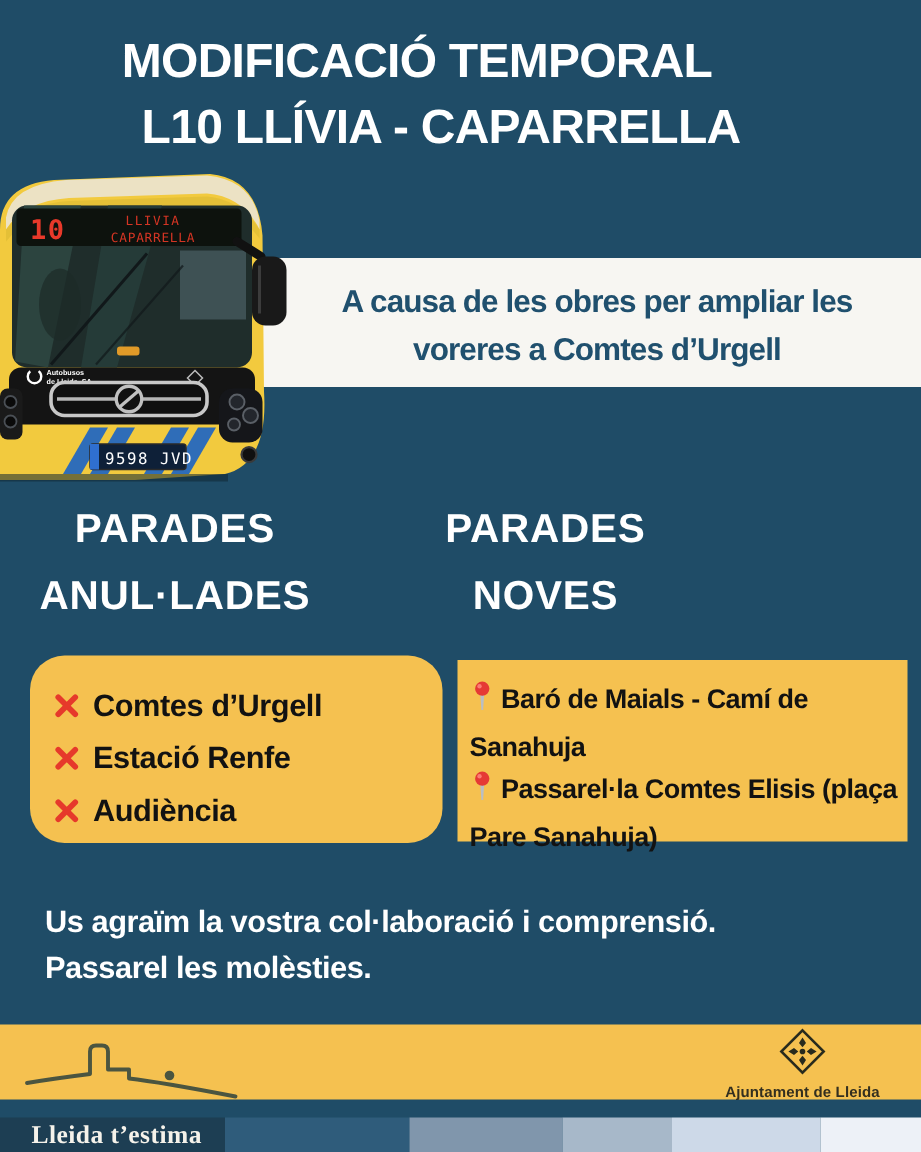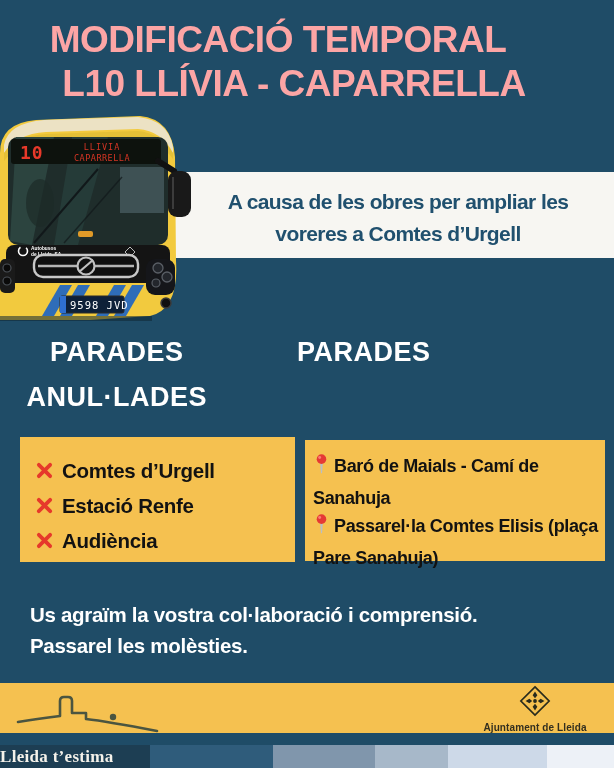--- a/index.html
+++ b/index.html
@@ -2,57 +2,57 @@
 <html><head>
 <meta charset="utf-8">
 <style>
   html,body{margin:0;padding:0;background:#ffffff;}
   .poster{
     position:relative;width:614px;height:768px;overflow:hidden;
     background:#1f4c67;font-family:"Liberation Sans",sans-serif;
   }
   
   .title{position:absolute;top:18px;left:0;width:588px;text-align:center;
-    color:#fca5a5;font-weight:bold;font-size:37px;line-height:44px;letter-spacing:-0.5px;}
+    color:#ffffff;font-weight:bold;font-size:32px;line-height:44px;letter-spacing:-0.5px;}
   .title .line1{transform:translateX(-16px);}
   
   .white-band{position:absolute;top:172px;left:0;width:614px;height:86px;background:#f7f6f2;}
   .notice{position:absolute;top:186px;left:188px;width:420px;text-align:center;
     color:#20506e;font-weight:bold;font-size:21px;line-height:32px;letter-spacing:-0.6px;}
   
   .bus-wrap{position:absolute;top:111px;left:0;width:196px;height:211px;}
   
   .col-headings{position:absolute;top:330px;left:0;width:494px;display:flex;}
   .col-headings .col{text-align:center;color:#ffffff;font-weight:bold;
     font-size:27px;line-height:45px;letter-spacing:0.5px;}
   .col-headings .col.left{width:290px;}
   .col-headings .col.right{width:324px;}
   
   .box{position:absolute;background:#f5c150;box-sizing:border-box;}
-  .box.cancelled{left:20px;top:437px;width:275px;height:125px;padding:20px 10px 0 16px;}
+  .box.cancelled{left:20px;top:437px;width:275px;height:125px;padding:20px 10px 0 16px;border-radius:23px;}
   .box.newstops{left:305px;top:440px;width:300px;height:121px;padding:12px 4px 16px 8px;}
   .stop-item{display:flex;align-items:center;gap:9px;margin-bottom:8px;
     color:#121212;font-weight:bold;font-size:20.5px;line-height:27px;letter-spacing:-0.3px;}
   .pin-item{color:#121212;font-weight:bold;font-size:18px;line-height:28px;letter-spacing:-0.35px;}
   .pin-item .pin{display:inline-block;vertical-align:-4px;margin:0 6px 0 2px;}
   .pin-line{white-space:nowrap;}
   .x-icon svg{display:block;}
   
   .closing{position:absolute;top:599px;left:30px;color:#ffffff;font-weight:bold;
     font-size:20.5px;line-height:31px;letter-spacing:-0.3px;}
   
   .footer-band{position:absolute;top:683px;left:0;width:614px;height:50px;background:#f5c150;}
   .skyline{position:absolute;left:16px;top:10px;}
   .city-logo{position:absolute;right:14px;top:1px;width:130px;text-align:center;}
   .city-logo .label{font-size:10px;font-weight:bold;color:#332f1f;letter-spacing:0.1px;margin-top:0px;}
   
   .bottom-strip{position:absolute;top:745px;left:0;width:614px;height:23px;display:flex;}
   .seg{height:23px;}
   .seg.s1{width:150px;background:#1d3e53;color:#f5f2ea;font-family:"Liberation Serif",serif;
-    font-weight:bold;font-size:17px;line-height:23px;box-sizing:border-box;
+    font-weight:bold;font-size:17px;line-height:23px;padding-left:21px;box-sizing:border-box;
     letter-spacing:0.3px;}
   .seg.s2{width:123px;background:#2f5c7b;}
   .seg.s3{width:102px;background:#8096ac;}
   .seg.s4{width:73px;background:#a7b8c9;}
   .seg.s5{width:99px;background:#cdd9e8;}
   .seg.s6{width:67px;background:#edf1f7;}
 </style>
 </head>
 <body>
 
@@ -130,20 +130,21 @@
     </svg>
   </div>
 
   <div class="col-headings">
     <div class="col left">
       <div>PARADES</div>
       <div>ANUL·LADES</div>
     </div>
     <div class="col right">
       <div>PARADES</div>
+      <div>NOVES</div>
     </div>
   </div>
 
   <div class="box cancelled">
     <div class="stop-item">
       <span class="x-icon">
         <svg width="17" height="17" viewBox="0 0 18 18">
             <line x1="3" y1="3" x2="15" y2="15" stroke="#e6392b" stroke-width="4" stroke-linecap="round"></line>
             <line x1="15" y1="3" x2="3" y2="15" stroke="#e6392b" stroke-width="4" stroke-linecap="round"></line>
           </svg>

